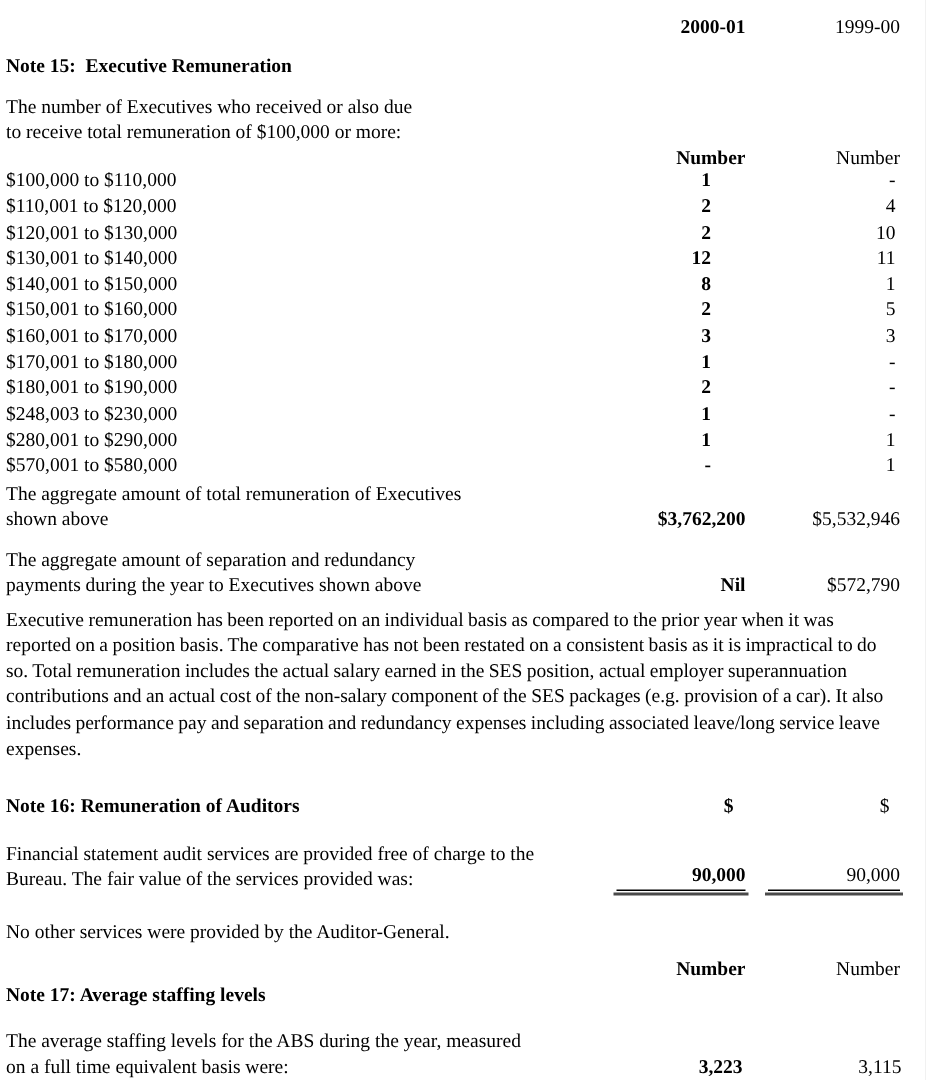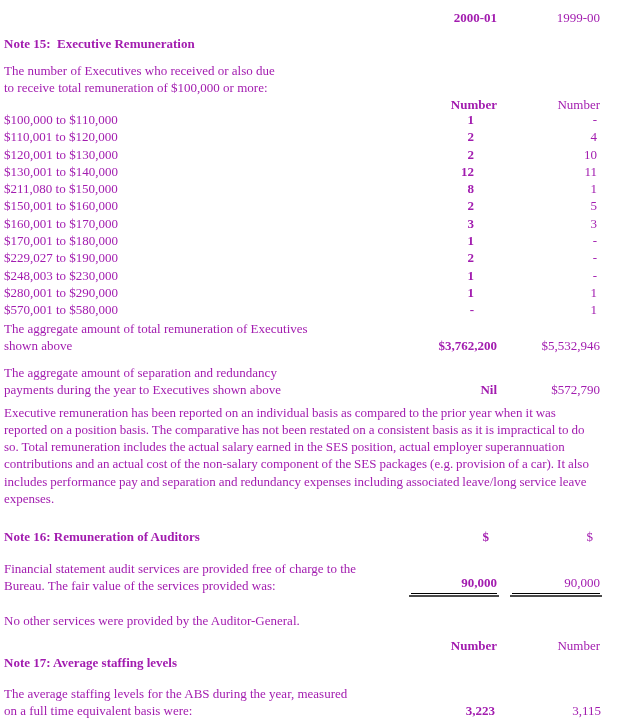--- a/index.html
+++ b/index.html
@@ -1,18 +1,18 @@
 <!DOCTYPE html>
 <html><head>
 <meta charset="utf-8">
 <style>
   html,body { margin:0; padding:0; background:#e8e8e8; }
   .page {
     width:617px; height:720px; margin:0 auto;
-    background:#ffffff; color:#a21caf;
+    background:#ffffff; color:#000000;
     font-family:"Liberation Serif", serif;
     font-size:13px; line-height:17px;
     box-sizing:border-box;
     padding:2px 0 0 4px;
     overflow:hidden; position:relative;
   }
   .row {
     display:grid;
     grid-template-columns:1fr 100px 106px;
     margin-right:14px;
@@ -98,41 +98,41 @@
       <div>$120,001 to $130,000</div>
       <div class="c1 cnt1">2</div>
       <div class="c2 cnt2">10</div>
     </div>
     <div class="row band">
       <div>$130,001 to $140,000</div>
       <div class="c1 cnt1">12</div>
       <div class="c2 cnt2">11</div>
     </div>
     <div class="row band">
-      <div>$211,080 to $150,000</div>
+      <div>$140,001 to $150,000</div>
       <div class="c1 cnt1">8</div>
       <div class="c2 cnt2">1</div>
     </div>
     <div class="row band">
       <div>$150,001 to $160,000</div>
       <div class="c1 cnt1">2</div>
       <div class="c2 cnt2">5</div>
     </div>
     <div class="row band">
       <div>$160,001 to $170,000</div>
       <div class="c1 cnt1">3</div>
       <div class="c2 cnt2">3</div>
     </div>
     <div class="row band">
       <div>$170,001 to $180,000</div>
       <div class="c1 cnt1">1</div>
       <div class="c2 cnt2">-</div>
     </div>
     <div class="row band">
-      <div>$229,027 to $190,000</div>
+      <div>$180,001 to $190,000</div>
       <div class="c1 cnt1">2</div>
       <div class="c2 cnt2">-</div>
     </div>
     <div class="row band">
       <div>$248,003 to $230,000</div>
       <div class="c1 cnt1">1</div>
       <div class="c2 cnt2">-</div>
     </div>
     <div class="row band">
       <div>$280,001 to $290,000</div>

